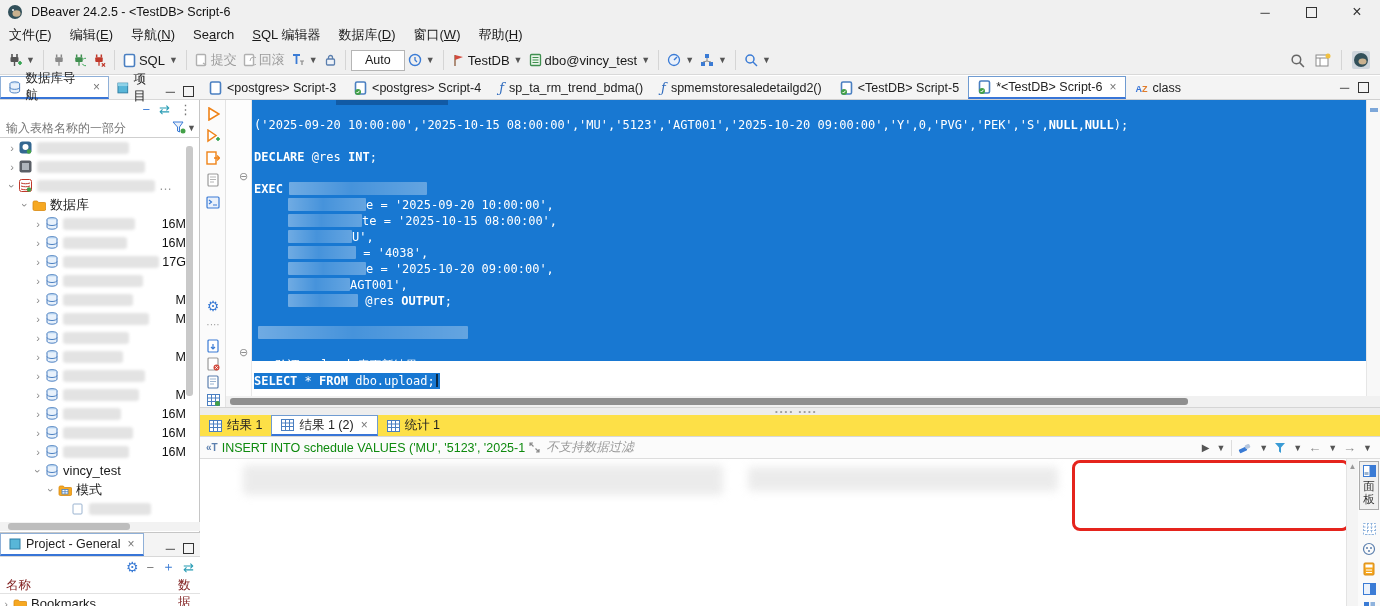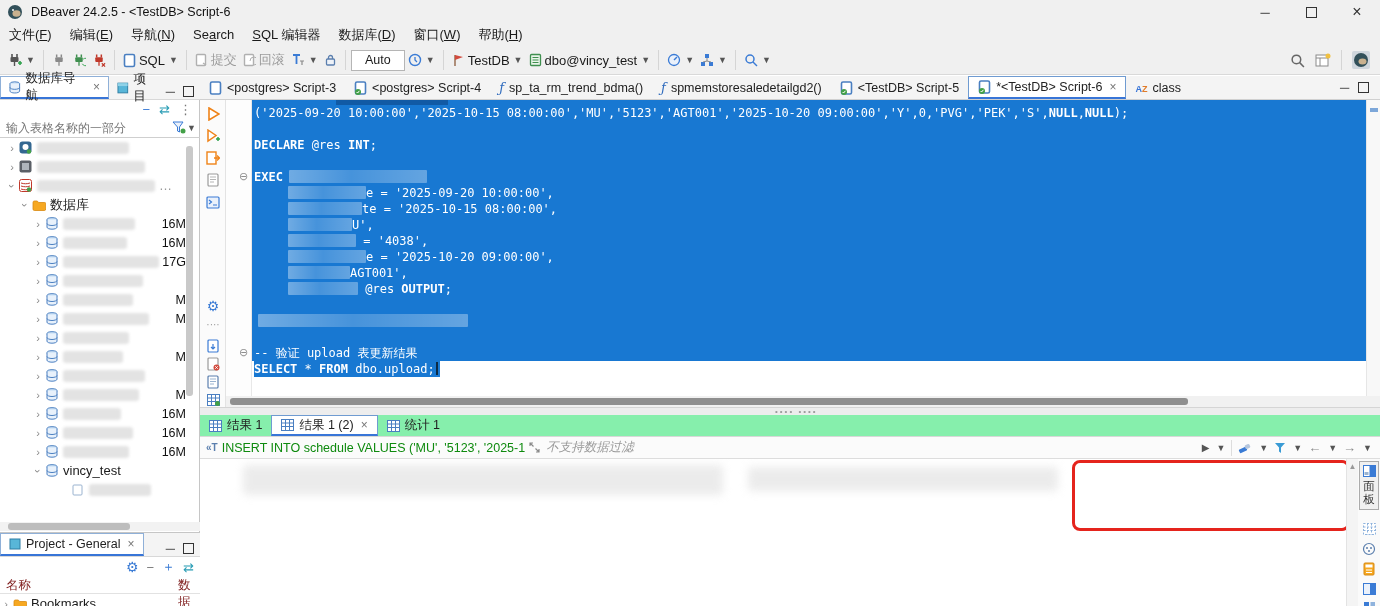--- a/index.html
+++ b/index.html
@@ -53,37 +53,37 @@
   .azico{font-size:9px;color:#3875d7;font-weight:bold;}
   .azico i{color:#e07b2a;font-style:normal;}
   
   #editor{left:200px;top:100px;width:1180px;height:315px;background:#fff;}
   #ed-strip{position:absolute;left:0;top:0;width:26px;height:307px;background:#fbfbfb;border-right:1px solid #e3e3e3;box-sizing:border-box;}
   .sico{position:absolute;left:5px;width:16px;height:16px;display:flex;align-items:center;justify-content:center;}
   #gutter{position:absolute;left:26px;top:0;width:26px;height:296px;background:#fdfdfd;border-right:1px solid #e8e8e8;box-sizing:border-box;}
   .fold{position:absolute;left:13px;color:#8f8f8f;font-size:11px;line-height:11px;}
   #code-panel{position:absolute;left:52px;top:0;width:1114px;height:261px;background:#1878d2;}
   .sliver{position:absolute;left:84px;top:0;width:112px;height:5px;background:rgba(9,54,110,0.45);}
-  #code-lines{position:absolute;left:52px;top:0;width:1114px;height:296px;overflow:hidden;}
+  #code-lines{position:absolute;left:52px;top:12px;width:1114px;height:296px;overflow:hidden;}
   .cl{position:absolute;left:2px;height:16px;line-height:16px;white-space:pre;color:#fff;
       font-family:"DejaVu Sans Mono",monospace;font-size:12px;}
   .cl .b{font-weight:bold;}
   .cl .sp{display:inline-block;height:1px;}
   .redact{display:inline-block;height:13px;vertical-align:-2px;border-radius:1px;
           background:linear-gradient(90deg,rgba(255,255,255,.38),rgba(255,255,255,.2) 45%,rgba(255,255,255,.33));}
   .cl.partial{background:#1878d2;padding-right:2px;}
   .cursor{display:inline-block;width:2px;height:13px;background:#0b2a45;vertical-align:-2px;margin-left:1px;}
   #overview{position:absolute;left:1166px;top:0;width:14px;height:296px;background:#f8f8f8;border-left:1px solid #e6e6e6;box-sizing:border-box;}
   #ed-hscroll{position:absolute;left:26px;top:296px;width:1154px;height:11px;background:#f1f1f1;}
   #ed-hscroll .thumb{position:absolute;left:4px;top:2px;width:958px;height:7px;background:#8f8f8f;border-radius:3px;}
   #splitter{position:absolute;left:0;top:307px;width:1180px;height:8px;background:#ededed;border-top:1px solid #d5d5d5;box-sizing:border-box;}
   .grip{position:absolute;left:575px;top:2px;color:#9a9a9a;font-size:8px;letter-spacing:2px;line-height:4px;}
   
   #results{left:200px;top:415px;width:1180px;height:191px;background:#fff;}
-  #rtabs{position:absolute;left:0;top:0;width:1180px;height:22px;background:#86efac;border-bottom:1px solid #d8d8d8;display:flex;align-items:flex-end;box-sizing:border-box;}
+  #rtabs{position:absolute;left:0;top:0;width:1180px;height:22px;background:#fde047;border-bottom:1px solid #d8d8d8;display:flex;align-items:flex-end;box-sizing:border-box;}
   .rtab{display:flex;align-items:center;gap:5px;height:21px;padding:0 9px;font-size:12.5px;color:#222;}
   .rtab.active{background:#fff;border:1px solid #6f9bd1;border-bottom:2px solid #3875d7;box-sizing:border-box;}
   #rfilter{position:absolute;left:0;top:22px;width:1180px;height:22px;background:#fbfbfb;border-bottom:1px solid #ddd;display:flex;align-items:center;box-sizing:border-box;}
   #rquery{color:#0e8a0e;font-size:12.5px;white-space:nowrap;overflow:hidden;max-width:308px;}
   #rhint{color:#9a9a9a;font-style:italic;font-size:12.5px;margin-left:6px;}
   #rf-icons{margin-left:auto;display:flex;align-items:center;gap:6px;padding-right:8px;color:#8a8a8a;}
   #rgrid{position:absolute;left:0;top:44px;width:1180px;height:147px;background:#fff;}
   #pres-strip{position:absolute;left:0;top:0;width:28px;height:147px;background:#f7f7f7;border-right:1px solid #ddd;box-sizing:border-box;}
   .vtab{position:absolute;left:2px;width:23px;display:flex;flex-direction:column;align-items:center;gap:3px;padding:3px 0;}
   .vtab.active{background:#ececec;border:1px solid #ababab;box-sizing:border-box;}
@@ -505,20 +505,31 @@
         <span class="chev open">›</span>
         <span class="tico">
           <svg width="12" height="13" viewBox="0 0 12 13">
             <ellipse cx="6" cy="2.8" rx="5" ry="2.1" fill="#cfe3f7" stroke="#4a7fc1"></ellipse>
             <path d="M1 2.8v7.4c0 1.1 2.2 2 5 2s5-.9 5-2V2.8" fill="#e8f1fb" stroke="#4a7fc1"></path>
             <path d="M1 6.5c0 1.1 2.2 2 5 2s5-.9 5-2" fill="none" stroke="#4a7fc1"></path>
           </svg>
         </span>
         <span>vincy_test</span>
       </div>
+      <div class="trow" style="padding-left: 45px;">
+        <span class="chev open">›</span>
+        <span class="tico">
+          <svg width="14" height="12" viewBox="0 0 14 12">
+            <path d="M1 3.5C1 2.7 1.5 2 2.3 2h3l1.2 1.5H12.7c.6 0 1.1.5 1.1 1.1v5.4c0 .8-.5 1.5-1.3 1.5H2.3C1.5 11.5 1 10.8 1 10z" fill="#f6a821" stroke="#d88912" stroke-width="0.8"></path>
+            <rect x="4" y="5.5" width="6" height="4.5" fill="#fff" stroke="#4a7fc1" stroke-width="0.8"></rect>
+            <path d="M7 5.5v4.5M4 7.7h6" stroke="#4a7fc1" stroke-width="0.8"></path>
+          </svg>
+        </span>
+        <span>模式</span>
+      </div>
       <div class="trow" style="padding-left: 58px;">
         <span class="chev"></span>
         <span class="tico">
           <svg width="11" height="12" viewBox="0 0 11 12">
             <rect x="1" y="1" width="9" height="10" rx="1" fill="#fff" stroke="#9ab3d0"></rect>
           </svg>
         </span>
         <span class="blob" style="width: 62px;"></span>
       </div>
     </div>

